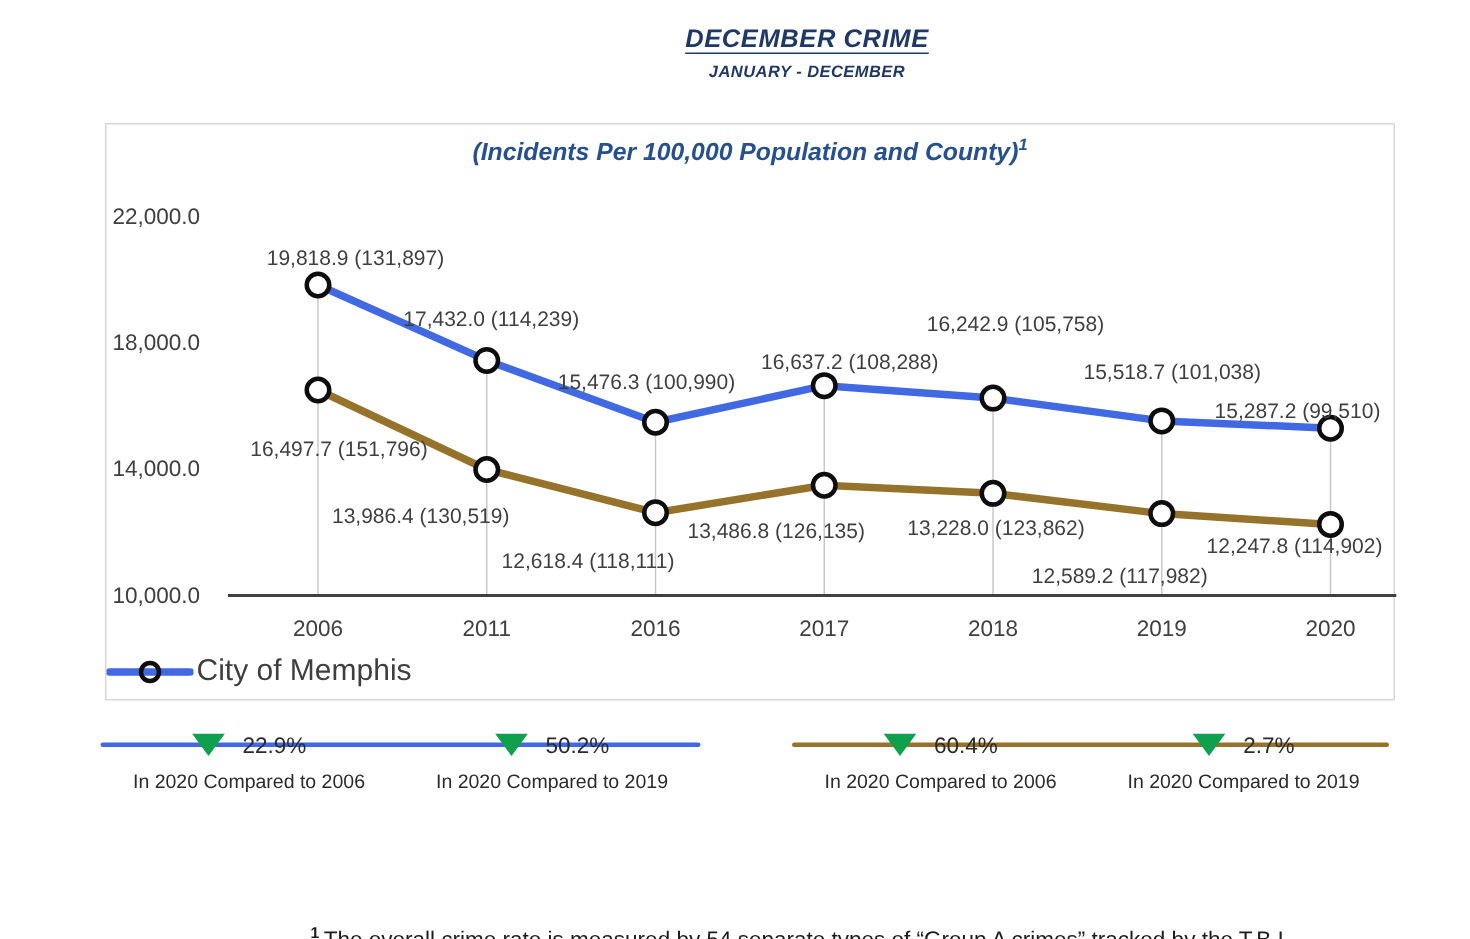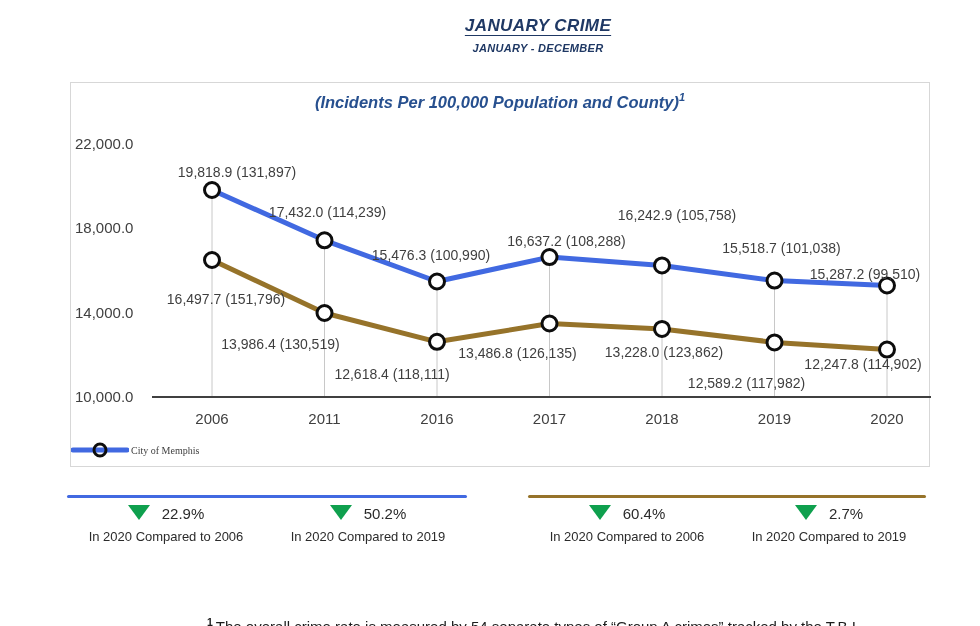--- a/index.html
+++ b/index.html
@@ -17,37 +17,37 @@
   }
   .chart-subtitle{
     position:absolute;left:0;top:8px;width:100%;text-align:center;
     color:#27508F;font-size:16.5px;font-weight:bold;font-style:italic;
   }
   .chart-subtitle sup{font-size:11px;}
   #chart-svg{position:absolute;left:0;top:0;}
   #legend{
     position:absolute;left:0;bottom:7px;width:100%;
     display:flex;justify-content:flex-start;align-items:center;gap:26px;
-    font-size:10px;color:#3f3f3f;font-family:Liberation Serif, serif;
+    font-size:20px;color:#3f3f3f;
   }
   .legend-item{display:flex;align-items:center;gap:2px;}
   .divider{position:absolute;height:3px;border-radius:2px;}
-  .cmp-group{position:absolute;top:503px;width:404px;display:flex;}
+  .cmp-group{position:absolute;top:487px;width:404px;display:flex;}
   .cmp-col{width:50%;display:flex;flex-direction:column;align-items:center;}
   .cmp-row{display:flex;align-items:center;gap:12px;height:20px;}
   .cmp-pct{font-size:15px;color:#2b2b2b;}
   .cmp-caption{font-size:13px;color:#2b2b2b;margin-top:6px;white-space:nowrap;}
   .footnote{position:absolute;left:207px;top:567px;width:730px;font-size:15px;color:#1c1c1c;line-height:22px;white-space:pre-wrap;}
   .footnote sup{font-size:10.5px;font-weight:bold;margin-right:3px;}
 </style>
 </head>
 <body>
 
 <div class="hdr">
-  <div class="t1">JANUARY CRIME</div>
+  <div class="t1">DECEMBER CRIME</div>
   <div class="t2">JANUARY - DECEMBER</div>
 </div>
 
 <div class="chartbox">
   <div class="chart-subtitle"><span>(Incidents Per 100,000 Population and County)</span><sup>1</sup></div>
   <svg id="chart-svg" width="860" height="385" viewBox="0 0 860 385">
       <line x1="141" y1="106.9848583333333" x2="141" y2="314" stroke="#c8c8c8" stroke-width="1"></line>
       <line x1="253.5" y1="157.30866666666665" x2="253.5" y2="314" stroke="#c8c8c8" stroke-width="1"></line>
       <line x1="366" y1="198.54134166666665" x2="366" y2="314" stroke="#c8c8c8" stroke-width="1"></line>
       <line x1="478.5" y1="174.0657" x2="478.5" y2="314" stroke="#c8c8c8" stroke-width="1"></line>

